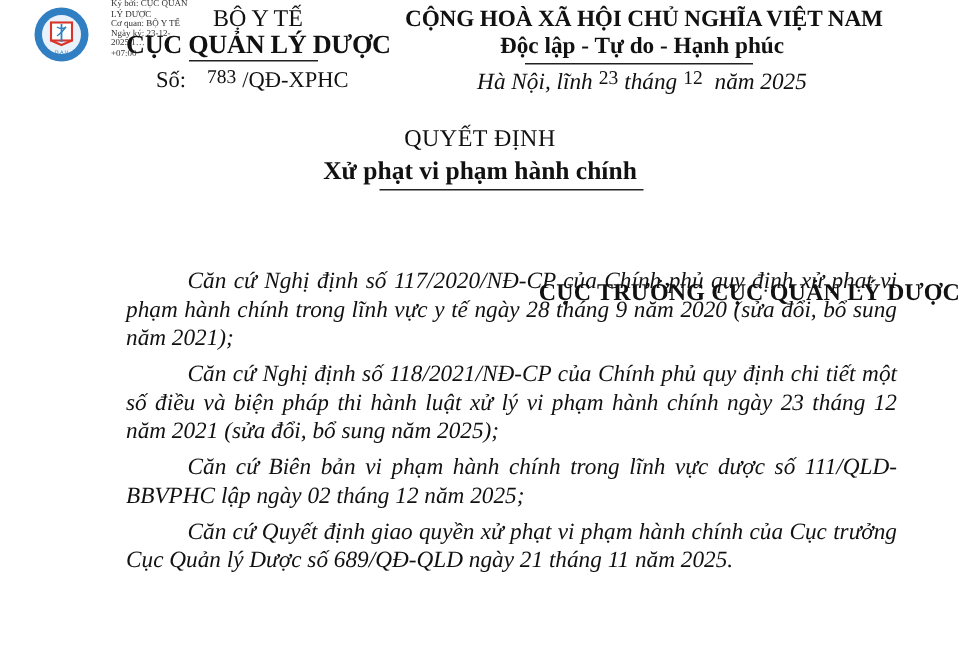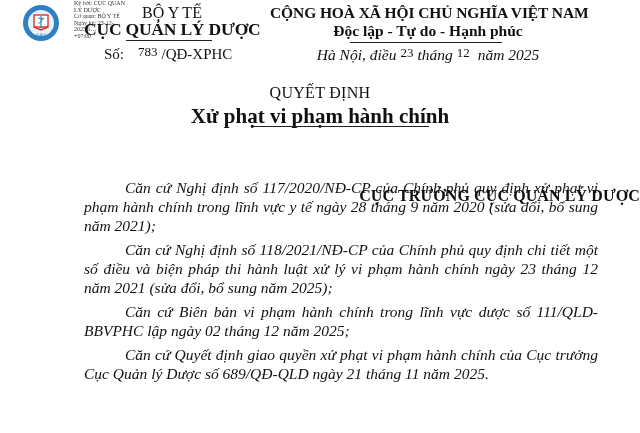--- a/index.html
+++ b/index.html
@@ -13,21 +13,21 @@
   .rule-left { left:126px; top:40px; width:86px; height:1px; background:#222; }
   .docno { left:104px; top:46px; font-size:15px; white-space:nowrap; }
   .docno .lbl { margin-right:14px; }
   .docno .num { font-size:13px; position:relative; top:-3px; margin-right:4px; }
   .nation { left:270px; top:4px; width:316px; text-align:left; font-size:15.5px; font-weight:bold; white-space:nowrap; letter-spacing:-0.1px; }
   .motto { left:270px; top:22px; width:316px; text-align:center; font-size:15.5px; font-weight:bold; white-space:nowrap; }
   .rule-right { left:350px; top:42px; width:152px; height:1px; background:#222; }
   .dateline { left:270px; top:46px; width:316px; text-align:center; font-size:15.5px; font-style:italic; white-space:nowrap; }
   .dateline .n { font-style:normal; font-size:13px; position:relative; top:-3px; margin:0 4px;text-align:center; }
   .title { left:0; top:84px; width:640px; text-align:center; font-size:16px; font-weight:normal; letter-spacing:0.3px; }
-  .subtitle { left:0; top:104px; width:640px; text-align:center; font-size:21px; font-weight:bold; }
+  .subtitle { left:0; top:104px; width:640px; text-align:center; font-size:17px; font-weight:bold; }
   .rule-sub { left:253px; top:126px; width:176px; height:1px; background:#222; }
   .authority { left:0; top:139px; width:640px; text-align:right; font-size:16px; font-weight:bold; letter-spacing:0.1px;margin-top:48px; }
   .body { left:84px; top:178px; width:514px; font-size:15.5px; font-style:italic; line-height:19px; text-align:justify; }
   .body p { margin:0 0 5px 0; text-indent:41px; }
 </style>
 </head>
 <body>
 
 <div class="abs logo">
   <svg width="38" height="42" viewBox="0 0 38 42">
@@ -54,21 +54,21 @@
 <div class="abs org-name">CỤC QUẢN LÝ DƯỢC</div>
 <div class="abs rule-left"></div>
 <div class="abs docno">
   <span class="lbl">Số:</span><span class="num">783</span><span>/QĐ-XPHC</span>
 </div>
 
 <div class="abs nation">CỘNG HOÀ XÃ HỘI CHỦ NGHĨA VIỆT NAM</div>
 <div class="abs motto">Độc lập - Tự do - Hạnh phúc</div>
 <div class="abs rule-right"></div>
 <div class="abs dateline">
-  <span>Hà Nội, điều</span><span class="n">23</span><span>tháng</span><span class="n">12</span> <span>năm 2025</span>
+  <span>Hà Nội, lĩnh</span><span class="n">23</span><span>tháng</span><span class="n">12</span> <span>năm 2025</span>
 </div>
 
 <div class="abs title">QUYẾT ĐỊNH</div>
 <div class="abs subtitle">Xử phạt vi phạm hành chính</div>
 <div class="abs rule-sub"></div>
 <div class="abs authority">CỤC TRƯỞNG CỤC QUẢN LÝ DƯỢC</div>
 
 <div class="abs body">
   <p>Căn cứ Nghị định số 117/2020/NĐ-CP của Chính phủ quy định xử phạt vi phạm hành chính trong lĩnh vực y tế ngày 28 tháng 9 năm 2020 (sửa đổi, bổ sung năm 2021);</p>
   <p>Căn cứ Nghị định số 118/2021/NĐ-CP của Chính phủ quy định chi tiết một số điều và biện pháp thi hành luật xử lý vi phạm hành chính ngày 23 tháng 12 năm 2021 (sửa đổi, bổ sung năm 2025);</p>

